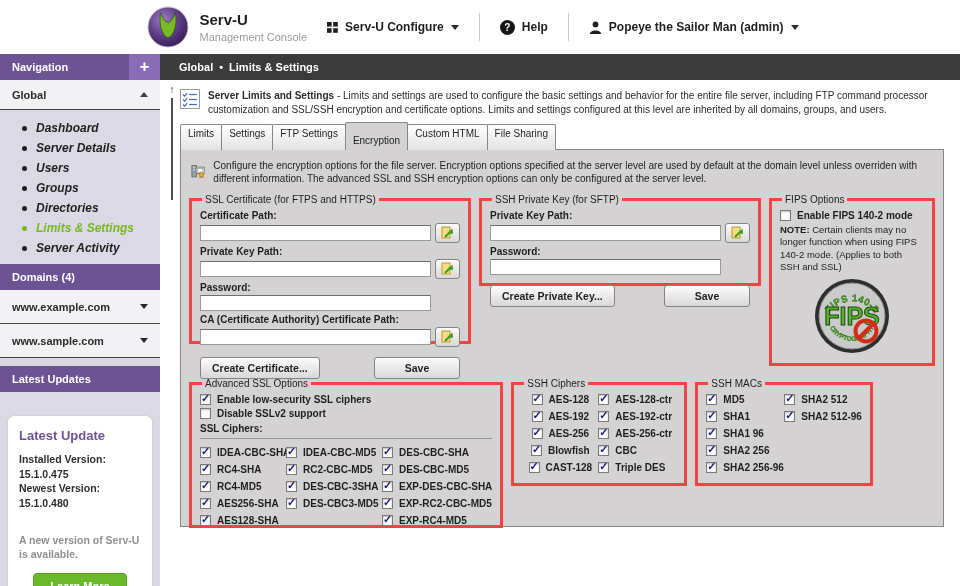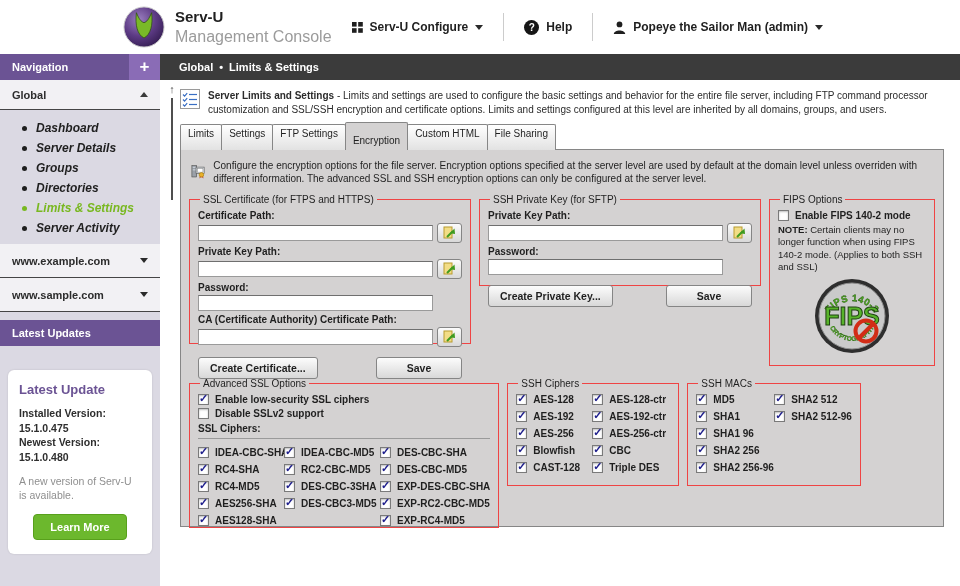--- a/index.html
+++ b/index.html
@@ -3,21 +3,21 @@
 <meta charset="utf-8">
 <style>
   * { box-sizing: border-box; margin: 0; padding: 0; }
   html,body { width:960px; height:586px; overflow:hidden; background:#fff;
     font-family:"Liberation Sans", sans-serif; -webkit-font-smoothing:antialiased; }
 
   
   .topbar { height:54px; background:#fff; display:flex; justify-content:center; align-items:center; }
   .brand { display:flex; align-items:center; gap:10px; padding-left:16px; }
   .brand-text .app-title { font-size:15px; font-weight:bold; color:#1f1f1f; }
-  .brand-text .app-subtitle { font-size:16px; color:#9b9b9b; margin-top:3px; }
+  .brand-text .app-subtitle { font-size:11px; color:#9b9b9b; margin-top:3px; }
   .topbar-right { display:flex; align-items:center; height:100%; padding-right:10px; }
   .top-item { display:flex; align-items:center; gap:7px; font-size:12px; font-weight:bold; color:#1f1f1f; padding:0 20px; cursor:pointer; }
   .top-divider { width:1px; height:28px; background:#ccc; }
   .caret-down { width:0; height:0; border-left:4px solid transparent; border-right:4px solid transparent; border-top:5px solid #2a2a2a; }
   .caret-up { width:0; height:0; border-left:4px solid transparent; border-right:4px solid transparent; border-bottom:5px solid #2a2a2a; }
   .help-circle { width:15px; height:15px; border-radius:50%; background:#161616; color:#fff; font-size:10px; font-weight:bold; display:flex; align-items:center; justify-content:center; }
 
   
   .shell { display:flex; height:532px; }
 
@@ -34,21 +34,21 @@
   .nav-label { font-size:12px; font-weight:bold; color:#1f1f1f;font-style:italic; }
   .nav-item.active .bullet { background:#79b821; }
   .nav-item.active .nav-label { color:#79b821; }
   .purple-bar { height:26px; background:#6b5394; color:#fff; font-size:11px; font-weight:bold; display:flex; align-items:center; padding-left:12px; flex:none; }
   .domain-row { height:34px; }
   .gap-8 { height:8px; flex:none; }
   .sidebar-cards { flex:1; padding:24px 8px 8px; display:flex; flex-direction:column; gap:20px; }
   .card { background:#fff; border-radius:6px; padding:12px 11px; box-shadow:0 0 2px rgba(0,0,0,.15); }
   .card-title { color:#6b5394; font-size:13px; font-weight:bold; margin-bottom:9px; }
   .version-line { font-size:10.5px; font-weight:bold; color:#2e2e2e; line-height:1.4; }
-  .update-msg { font-size:10.5px; color:#8f8f8f; line-height:1.35; margin-top:9px; }
+  .update-msg { font-size:10.5px; color:#8f8f8f; line-height:1.35; margin-top:22px;font-weight:bold; }
   .learn-more { display:block; margin:12px auto 2px; background:#6cb82d; border:1px solid #58a01c; border-radius:4px; color:#fff; font-size:11px; font-weight:bold; padding:6px 16px; cursor:pointer; }
 
   
   .main { flex:1; display:flex; flex-direction:column; min-width:0; }
   .breadcrumb-bar { height:26px; background:#3b3b3b; color:#fff; font-size:11px; font-weight:bold; display:flex; align-items:center; gap:6px; padding-left:19px; flex:none; }
   .content { flex:1; position:relative; background:#fff; }
   .vscroll { position:absolute; left:5px; top:4px; width:14px; display:flex; flex-direction:column; align-items:center; color:#4a4a4a; }
   .vscroll .arrow { font-size:11px; line-height:11px; cursor:pointer; }
   .vscroll .track { width:2px; height:102px; background:#4f4f4f; margin-top:3px; cursor:pointer; }
   .content-inner { margin-left:20px; padding-top:9px; width:766px; }
@@ -60,21 +60,21 @@
   .tabs { display:flex; margin-top:7px; position:relative; z-index:2; }
   .tab { border:1px solid #868686; border-bottom:none; background:linear-gradient(#ffffff,#e2e2e2); padding:3px 7px 4px; font-size:10px; color:#1f1f1f; margin-right:-1px; border-radius:2px 2px 0 0; cursor:pointer; }
   .tab.active { background:#d4d2d2; padding-top:12px; margin-top:-2px; }
 
   .panel { width:764px; height:378px; background:#d4d2d2; border:1px solid #868686; margin-top:-1px; padding:7px 8px; position:relative; z-index:1; }
   .panel-intro { display:flex; gap:8px; padding:2px 2px 9px; }
   .panel-intro p { font-size:10px; color:#1f1f1f; line-height:1.32; padding-right:4px; }
 
   .fs-row { display:flex; gap:8px; align-items:flex-start; }
   .fs-row2 { margin-top:12px; }
-  fieldset { border:1px solid #ef4444; padding:2px 8px 8px; background:transparent; }
+  fieldset { border:3px solid #ef4444; padding:2px 8px 8px; background:transparent; }
   legend { font-size:10px; color:#1f1f1f; padding:0 3px; margin-left:2px; }
   .fs-ssl { width:282px; height:150px; }
   .fs-ssh { width:282px; height:92px; }
   .fs-fips { width:166px; height:172px; }
   .fs-adv { width:282px; height:150px; }
   .fs-sshc { width:170px; height:108px; }
   .fs-macs { width:160px; height:108px; }
 
   .field-label { font-size:10px; font-weight:bold; color:#1f1f1f; margin:3px 0 2px; }
   .input-row { display:flex; gap:4px; align-items:center; }
@@ -86,21 +86,21 @@
 
   .check-row { display:flex; align-items:center; gap:6px; margin:3px 0; cursor:pointer; }
   .checkbox { width:11px; height:11px; background:#fff; border:1px solid #7a7a7a; box-shadow:inset 0 1px 2px rgba(0,0,0,.25); position:relative; flex:none; }
   .checkbox.checked::after { content:"\2713"; position:absolute; left:0px; top:-3px; font-size:11px; font-weight:bold; color:#1f1f8c; }
   .check-label { font-size:10px; font-weight:bold; color:#1f1f1f; white-space:nowrap; }
   .sub-label { font-size:10px; font-weight:bold; color:#1f1f1f; margin-top:4px; }
   .hrule { border-top:1px solid #9a9a9a; margin:4px 0 5px; }
   .check-cols { display:flex; }
   .check-col { display:flex; flex-direction:column; }
   .col-w1 { width:86px; } .col-w2 { width:96px; }
-  .col-s1 { width:76px; } .col-s2 { width:78px; }
+  .col-s1 { width:76px;align-items:center; } .col-s2 { width:78px; }
   .col-m1 { width:78px; }
 
   .fips-note { font-size:9.5px; color:#1f1f1f; line-height:1.3; margin-top:3px; }
   .fips-note b { font-weight:bold; }
   .fips-badge-wrap { display:flex; justify-content:center; margin-top:4px; }
 </style>
 </head>
 <body>
 
 <header class="topbar">
@@ -167,20 +167,24 @@
         <div class="nav-item">
           <span class="bullet"></span>
           <span class="nav-label">Dashboard</span>
         </div>
 
         <div class="nav-item">
           <span class="bullet"></span>
           <span class="nav-label">Server Details</span>
         </div>
 
+        <div class="nav-item">
+          <span class="bullet"></span>
+          <span class="nav-label">Users</span>
+        </div>
 
         <div class="nav-item">
           <span class="bullet"></span>
           <span class="nav-label">Groups</span>
         </div>
 
         <div class="nav-item">
           <span class="bullet"></span>
           <span class="nav-label">Directories</span>
         </div>
@@ -189,20 +193,21 @@
           <span class="bullet"></span>
           <span class="nav-label">Limits &amp; Settings</span>
         </div>
 
         <div class="nav-item">
           <span class="bullet"></span>
           <span class="nav-label">Server Activity</span>
         </div>
       </nav>
 
+    <div class="purple-bar">Domains (4)</div>
 
     <div>
 
         <div class="accordion domain-row">
           <span>www.example.com</span>
           <span class="caret-down"></span>
         </div>
 
         <div class="accordion domain-row">
           <span>www.sample.com</span>

